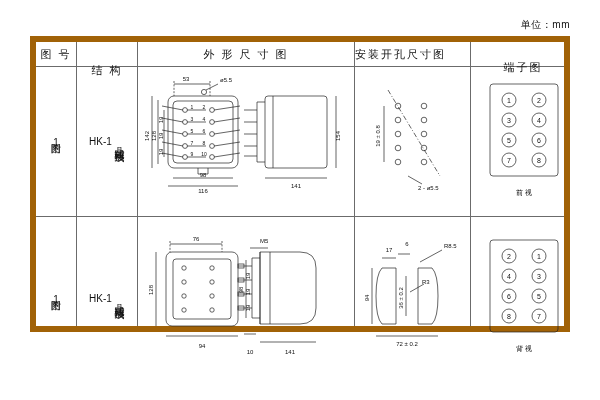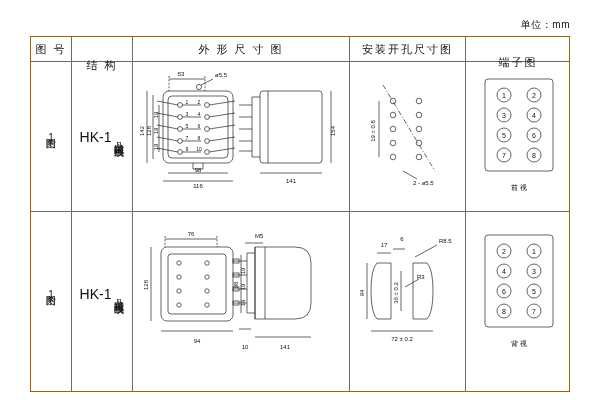--- a/index.html
+++ b/index.html
@@ -15,22 +15,22 @@
   .unit{
     position:absolute;
     right:30px;top:18px;
     font-size:10px;
     letter-spacing:.5px;
   }
 
   .table{
     position:absolute;
     left:30px;top:36px;
-    width:540px;height:356px;
-    border:1px solid #a16207;
+    width:540px;height:296px;
+    border:6px solid #a16207;
     box-sizing:border-box;
   }
   .vline{position:absolute;top:0;bottom:0;width:1px;background:#6b6b6b;}
   .hline{position:absolute;left:0;right:0;height:1px;background:#6b6b6b;}
 
   .hdr{
     position:absolute;
     height:24px;
     display:flex;align-items:center;justify-content:center;
     font-size:11px;
@@ -49,21 +49,21 @@
     letter-spacing:1px;
     font-size:10px;
     line-height:1.1;
   }
   .struct{
     position:absolute;
     display:flex;align-items:center;justify-content:center;
     gap:2px;
     font-size:9px;
   }
-  .struct .code{font-size:14px;}
+  .struct .code{font-size:10px;}
 
   svg{display:block;}
   .dr{position:absolute;}
 
   .termbox text{font-size:7px;}
 </style>
 </head>
 <body>
 
 <div class="page">
@@ -76,21 +76,21 @@
     <div class="vline" style="left:101px;"></div>
     <div class="vline" style="left:318px;"></div>
     <div class="vline" style="left:434px;"></div>
 
     <div class="hline" style="top:24px;"></div>
     <div class="hline" style="top:174px;"></div>
 
     <div class="hdr" style="left:0;top:0;width:40px;">图 号</div>
     <div class="hdr" style="left:41px;top:16px;width:60px;">结 构</div>
     <div class="hdr" style="left:102px;top:0;width:216px;text-align:center;">外 形 尺 寸 图</div>
-    <div class="hdr" style="left:319px;top:0;width:115px;">安装开孔尺寸图</div>
+    <div class="hdr" style="left:307px;top:0;width:115px;">安装开孔尺寸图</div>
     <div class="hdr" style="left:435px;top:0;width:104px;margin-top:13px;">端子图</div>
 
     <div class="cell-label" style="left:0;top:25px;width:40px;height:149px;">
       <span class="vtext">附图1</span>
     </div>
 
     <div class="struct" style="left:41px;top:25px;width:60px;height:149px;">
       <span class="code">HK-1</span>
       <span class="vtext">凸出式前接线</span>
     </div>

